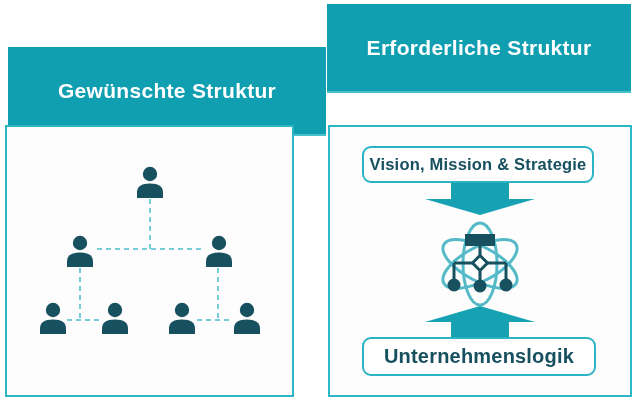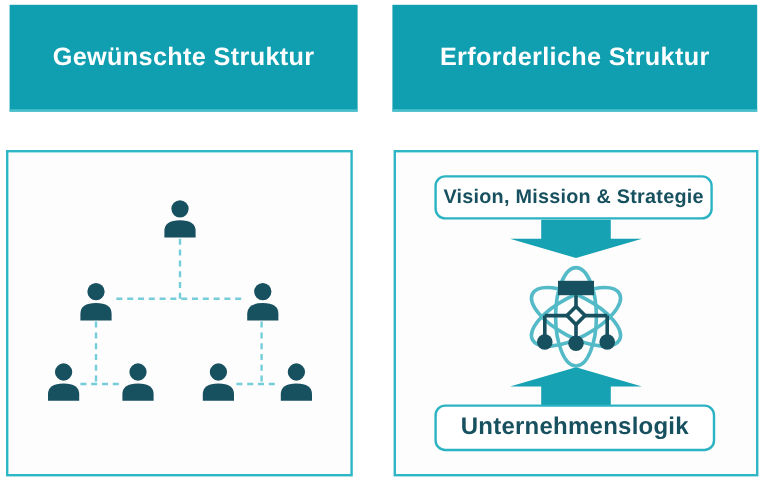--- a/index.html
+++ b/index.html
@@ -19,21 +19,21 @@
     font-weight: bold;
     font-size: 21px;
     letter-spacing: 0.3px;
     display: flex;
     align-items: center;
     justify-content: center;
     top: 4px;
     height: 89px;
     box-sizing: border-box;
   }
-  .panel-header.left  { left: 8px;   width: 290px; }
+  .panel-header.left  { left: 8px;   width: 318px; margin-top: 43px; }
   .panel-header.right { left: 327px; width: 304px; }
   .panel-box {
     position: absolute;
     top: 125px;
     height: 272px;
     background: #fdfdfd;
     border: 2px solid #2db6c6;
     box-sizing: border-box;
   }
   .panel-box.left  { left: 5px;   width: 289px; }

